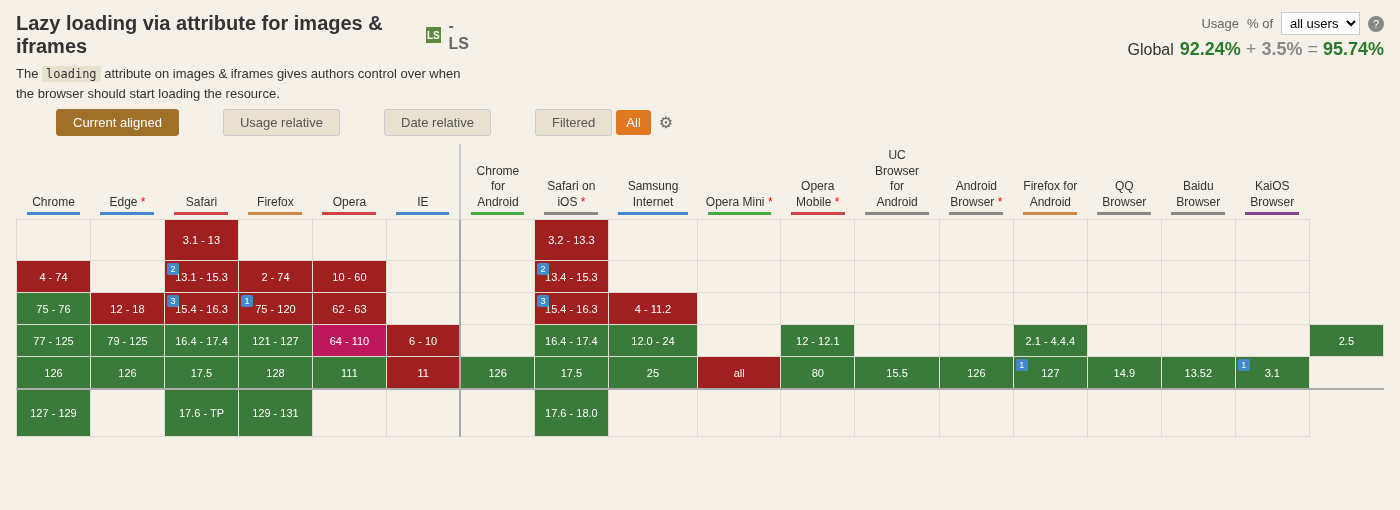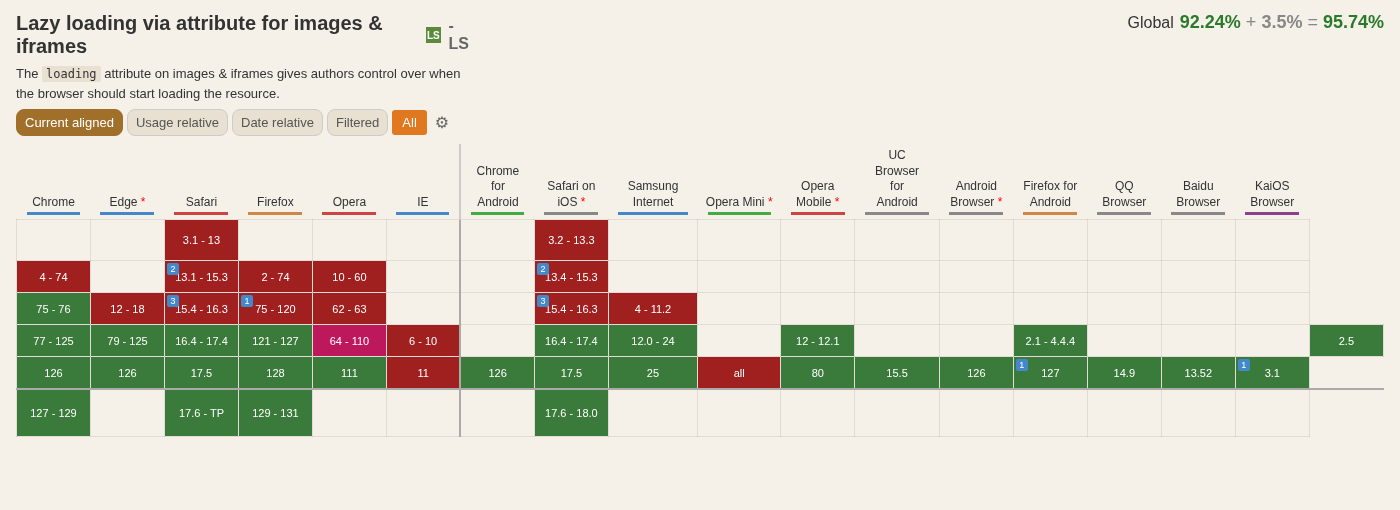--- a/index.html
+++ b/index.html
@@ -87,27 +87,28 @@
     .stat-eq { color: #888; }
     .stat-total { color: #2a7a2a; font-weight: bold; }
 
     .controls {
       padding: 0 16px 8px 16px;
       display: flex;
       align-items: center;
       gap: 4px;
     }
     .btn-tab {
-      padding: 5px 8px;
+      padding: 5px 16px;
       border: 1px solid #ccc;
       background: #e8e0d0;
       cursor: pointer;
       font-size: 13px;
       color: #555;
-      border-radius: 8px;
+      border-radius: 3px;
+      margin-left: 40px;
     }
     .btn-tab.active {
       background: #a0702a;
       color: white;
       border-color: #a0702a;
     }
     .btn-all {
       padding: 5px 10px;
       background: #e07820;
       color: white;
@@ -168,20 +169,28 @@
     <div class="page-title">
       <span>Lazy loading via attribute for images &amp; iframes</span>
       <span class="title-icon">LS</span>
       <span class="ls-badge">- LS</span>
     </div>
     <p class="description">
       <span>The </span><code class="code-inline">loading</code><span> attribute on images &amp; iframes gives authors control over when the browser should start loading the resource.</span>
     </p>
   </div>
   <div class="right-content">
+    <div class="usage-row">
+      <span>Usage</span>
+      <span>% of</span>
+      <select class="user-select">
+        <option>all users</option>
+      </select>
+      <span class="question-mark">?</span>
+    </div>
     <div class="global-row">
       <span class="global-label">Global</span>
       <span class="global-stats">
         <span class="stat-main">92.24%</span>
         <span class="stat-plus"> + </span>
         <span class="stat-partial">3.5%</span>
         <span class="stat-eq"> = </span>
         <span class="stat-total">95.74%</span>
       </span>
     </div>

